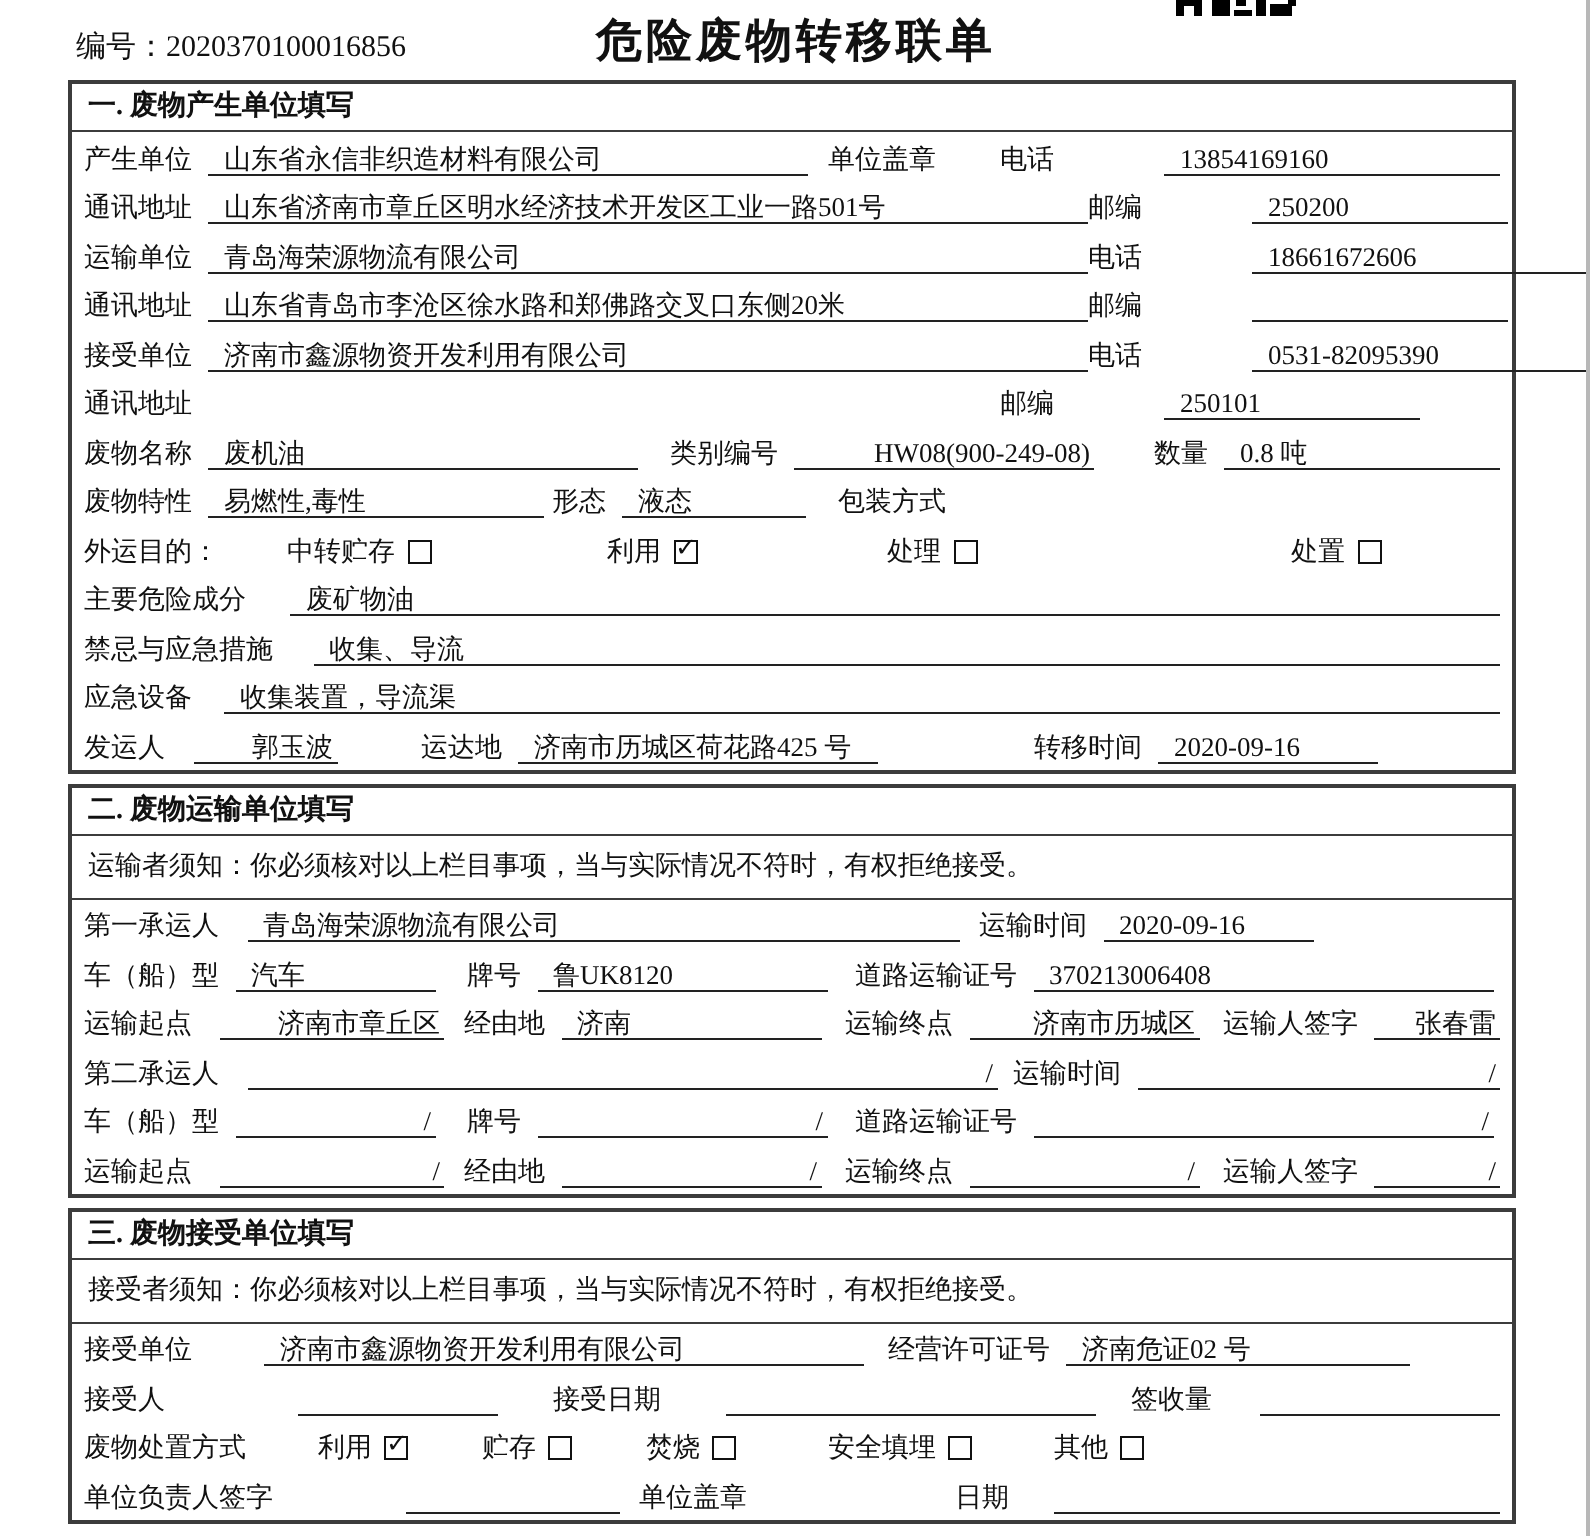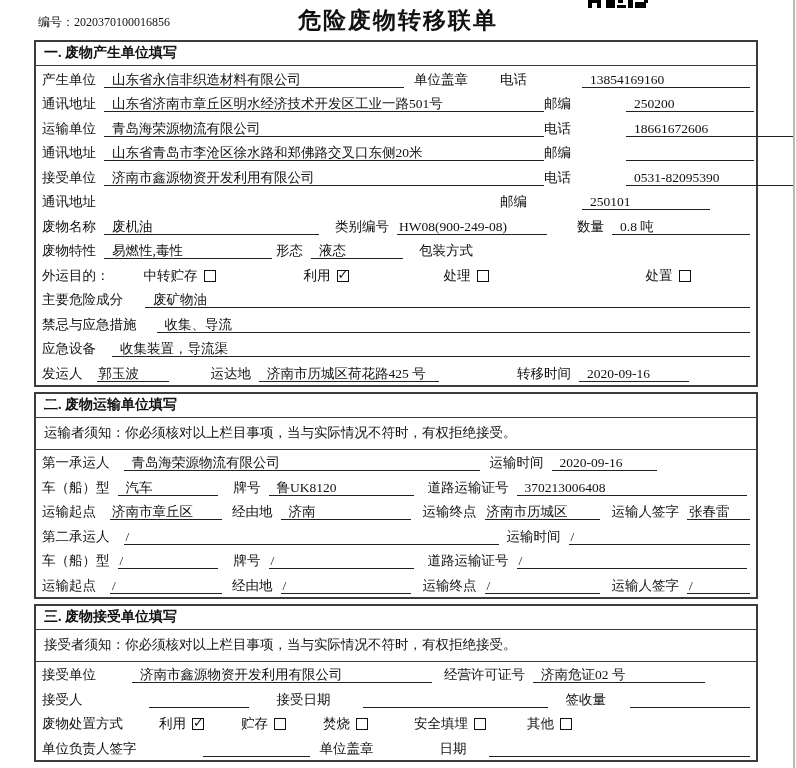--- a/index.html
+++ b/index.html
@@ -14,21 +14,21 @@
   }
   .page-edge {
     position: absolute; top: 0; bottom: 0; right: 1px; width: 2px;
     background: #b8b8b8;
   }
   
   .qr { position: absolute; left: 588px; top: 0; width: 62px; height: 9px; }
   .qr .b { position: absolute; background: #000; }
 
   .doc-header { position: relative; height: 40px; }
-  .doc-no { position: absolute; left: 38px; top: 14px; font-size: 12px; }
+  .doc-no { position: absolute; left: 38px; top: 14px; font-size: 15px; }
   .doc-title {
     position: absolute; left: 0; right: 0; top: 5px;
     text-align: center; font-size: 23px; font-weight: 900; letter-spacing: 2px;
   }
 
   .sec {
     margin-left: 34px; width: 724px;
     border: 2px solid #3c3c3c; background: #fff;
   }
   .sec-title {
@@ -41,21 +41,21 @@
   .row {
     display: flex; align-items: flex-end;
     height: 24.5px; padding: 0 6px 3px; font-size: 13.5px;
   }
   .lbl { white-space: nowrap; margin-right: 8px; line-height: 17px; }
   .lbl.nm { margin-right: 0; }
   .u {
     border-bottom: 1px solid #222; white-space: nowrap; overflow: hidden;
     height: 17px; line-height: 17px; padding: 0 2px 0 8px; flex: 0 0 auto;
   }
-  .u.c { text-align: left; padding: 0 2px; }
+  .u.c { text-align: right; padding: 0 2px; }
   .u.fill { flex: 1 1 auto; }
   .right-group { margin-left: auto; display: flex; align-items: flex-end; gap: 47px; }
 
   .cb {
     width: 12px; height: 12px; border: 1.5px solid #111;
     margin: 0 0 2px 6px; position: relative; flex: 0 0 auto;
   }
   .cb.checked::after {
     content: "✓"; position: absolute; left: 0; top: -4px;
     font-size: 13px; font-weight: bold; font-family: "DejaVu Sans", sans-serif;
@@ -292,20 +292,20 @@
     <span class="lbl nm" style="margin-left:46px">安全填埋</span>
     <span class="cb"></span>
     <span class="lbl nm" style="margin-left:41px">其他</span>
     <span class="cb"></span>
   </div>
 
   <div class="row">
     <span class="lbl">单位负责人签字</span>
     <span class="u" style="width:107px;margin-left:58px"></span>
     <span class="lbl" style="margin-left:10px">单位盖章</span>
-    <span class="lbl" style="margin-left:58px">日期</span>
+    <span class="lbl" style="margin-left:96px">日期</span>
     <span class="u fill" style="margin-left:14px"></span>
   </div>
 </div>
 
 <div class="print-line">
   
 </div>
 
 </body></html>

